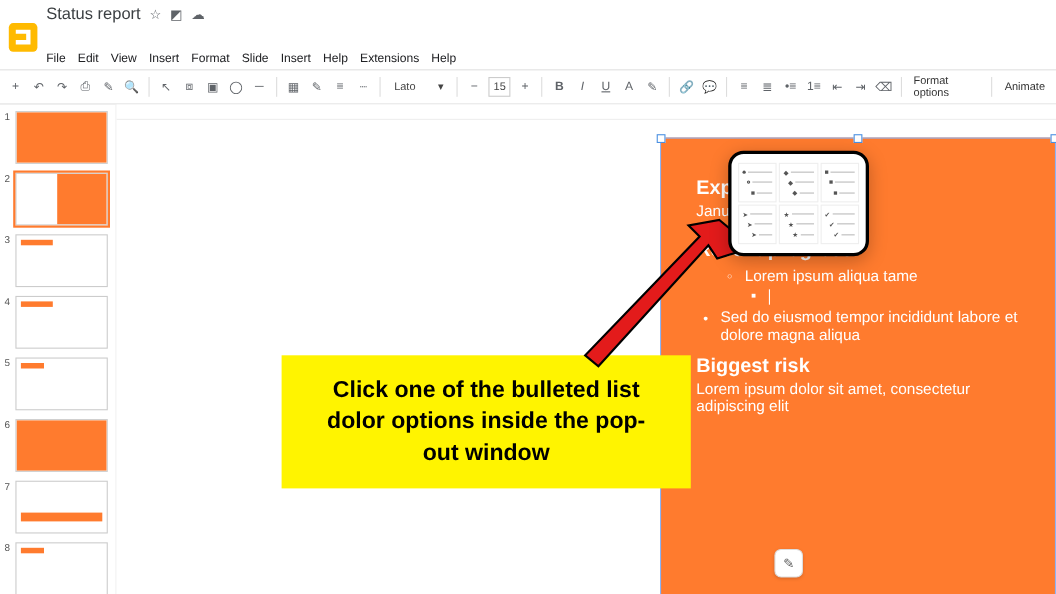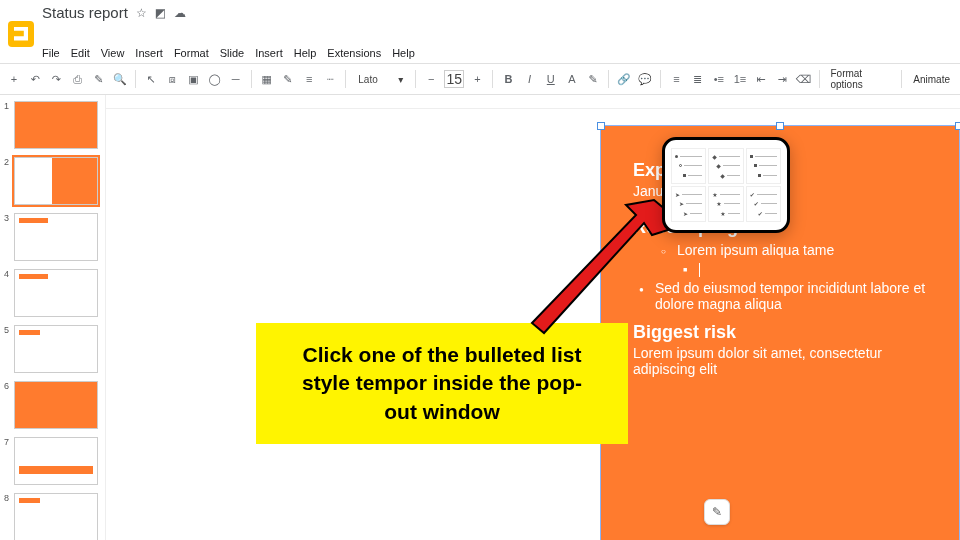--- a/index.html
+++ b/index.html
@@ -10,21 +10,21 @@
   .title-block { display:flex; flex-direction:column; }
   .title-row { display:flex; align-items:center; gap:8px; }
   .doc-title { font-size:15px; color:#3c4043; }
   .title-icon { color:#5f6368; font-size:12px; }
   .menu-row { display:flex; gap:11px; font-size:11px; color:#202124; margin-top:2px; }
   .menu-row span { cursor:pointer;margin-top:24px; }
   .toolbar { border-top:1px solid #e0e0e0; border-bottom:1px solid #e0e0e0; margin-top:4px; padding:4px 6px; display:flex; align-items:center; gap:5px; font-size:11px; color:#444; }
   .tbtn { width:18px; height:18px; display:flex; align-items:center; justify-content:center; color:#5f6368; cursor:pointer; }
   .tsep { width:1px; height:18px; background:#ddd; margin:0 2px; }
   .font-name { font-size:10px; width:60px; display:flex; align-items:center; justify-content:space-between; padding:0 4px; border:1px solid transparent;}
-  .font-size { border:1px solid #ccc; width:22px; height:18px; text-align:center; font-size:14px; display:flex; align-items:center; justify-content:center;}
+  .font-size { border:1px solid #ccc; width:22px; height:18px; text-align:center; font-size:10px; display:flex; align-items:center; justify-content:center;}
   .textbtn { font-size:10px; color:#333; cursor:pointer; padding:0 4px; }
   .workspace { display:flex; height:calc(100% - 70px); }
   .thumb-rail { width:106px; border-right:1px solid #eee; padding:6px 4px; overflow:hidden;}
   .thumb-wrap { display:flex; align-items:flex-start; gap:4px; margin-bottom:8px; }
   .tnum { font-size:9px; color:#555; width:6px; }
   .thumb { width:84px; height:48px; border:1px solid #ccc; background:#fff; position:relative; overflow:hidden; }
   .thumb.sel { outline:2px solid #ff7b2e; }
   .canvas-area { flex:1; position:relative; background:#fff; }
   .ruler-h { height:14px; border-bottom:1px solid #eee; }
   .slide-content { position:absolute; right:0; top:30px; width:360px; height:440px; background:#ff7b2e; color:#fff; padding:28px 28px 20px 32px; border:1px solid #8ab4f8; }
@@ -205,21 +205,21 @@
       </ul>
 
       <div class="h3">Biggest risk</div>
       <div class="body">Lorem ipsum dolor sit amet, consectetur adipiscing elit</div>
     </div>
 
     <div class="pencil-fab">✎</div>
 
     <div class="callout">
       <div>Click one of the bulleted list</div>
-      <div>style tempor inside the pop-</div>
+      <div>dolor options inside the pop-</div>
       <div>out window</div>
     </div>
 
     <svg class="arrow" viewBox="0 0 160 150">
       <polygon points="130,5 160,30 128,40 120,28 20,138 8,128 112,20 102,10" fill="#e31b1b" stroke="#000" stroke-width="2"></polygon>
     </svg>
 
     <div class="popout">
       <div class="bopt">
         <div class="r">

